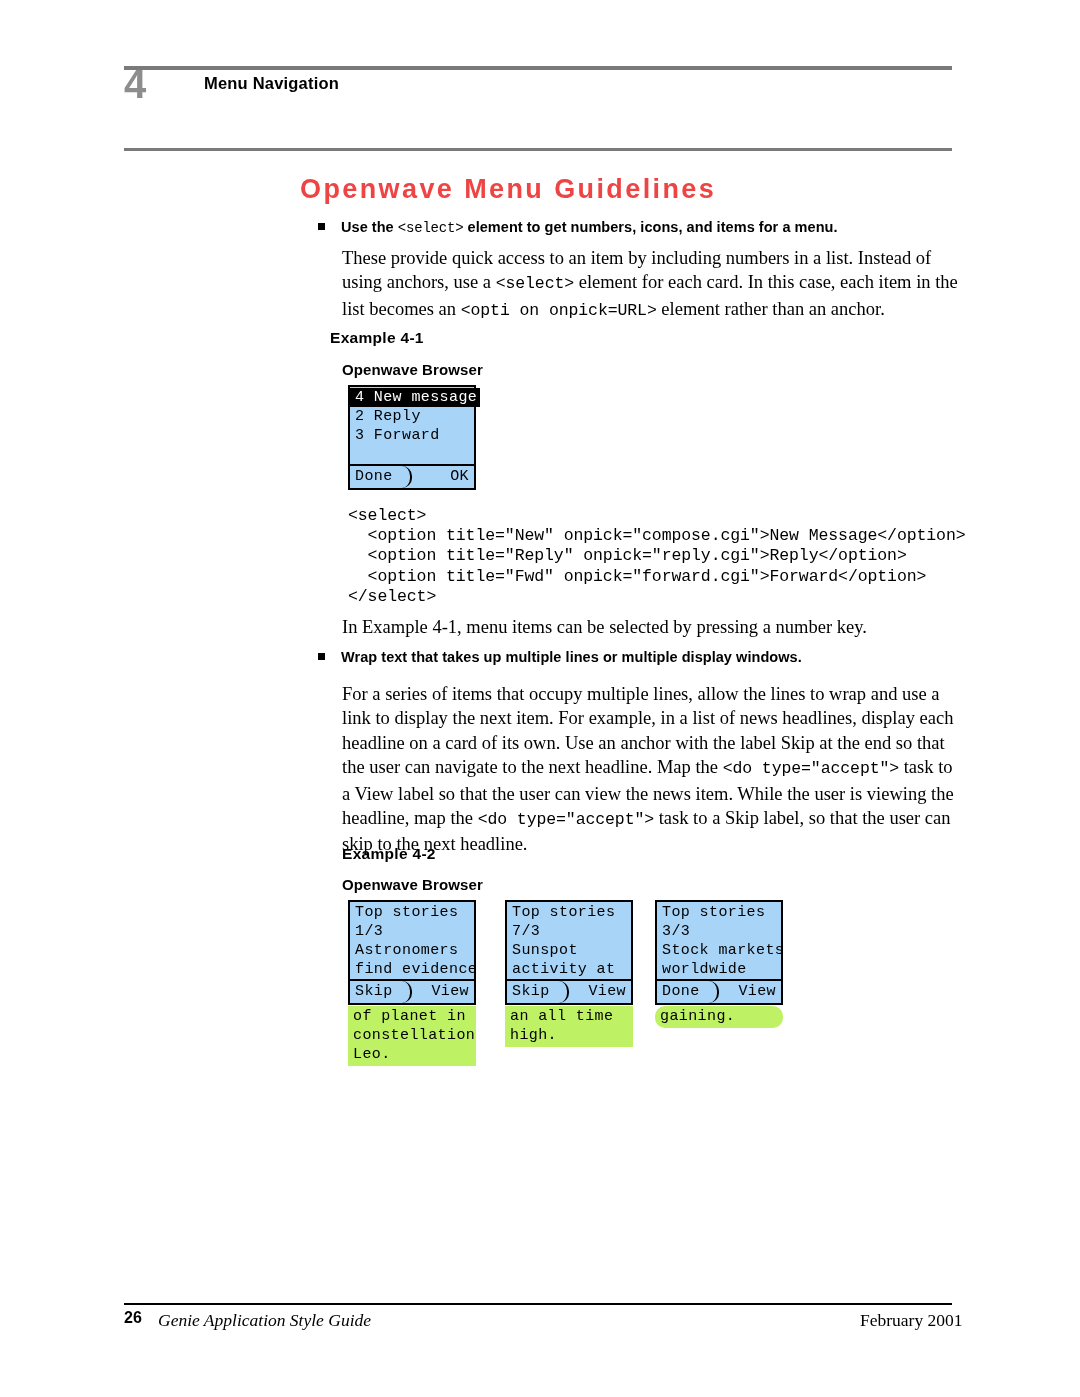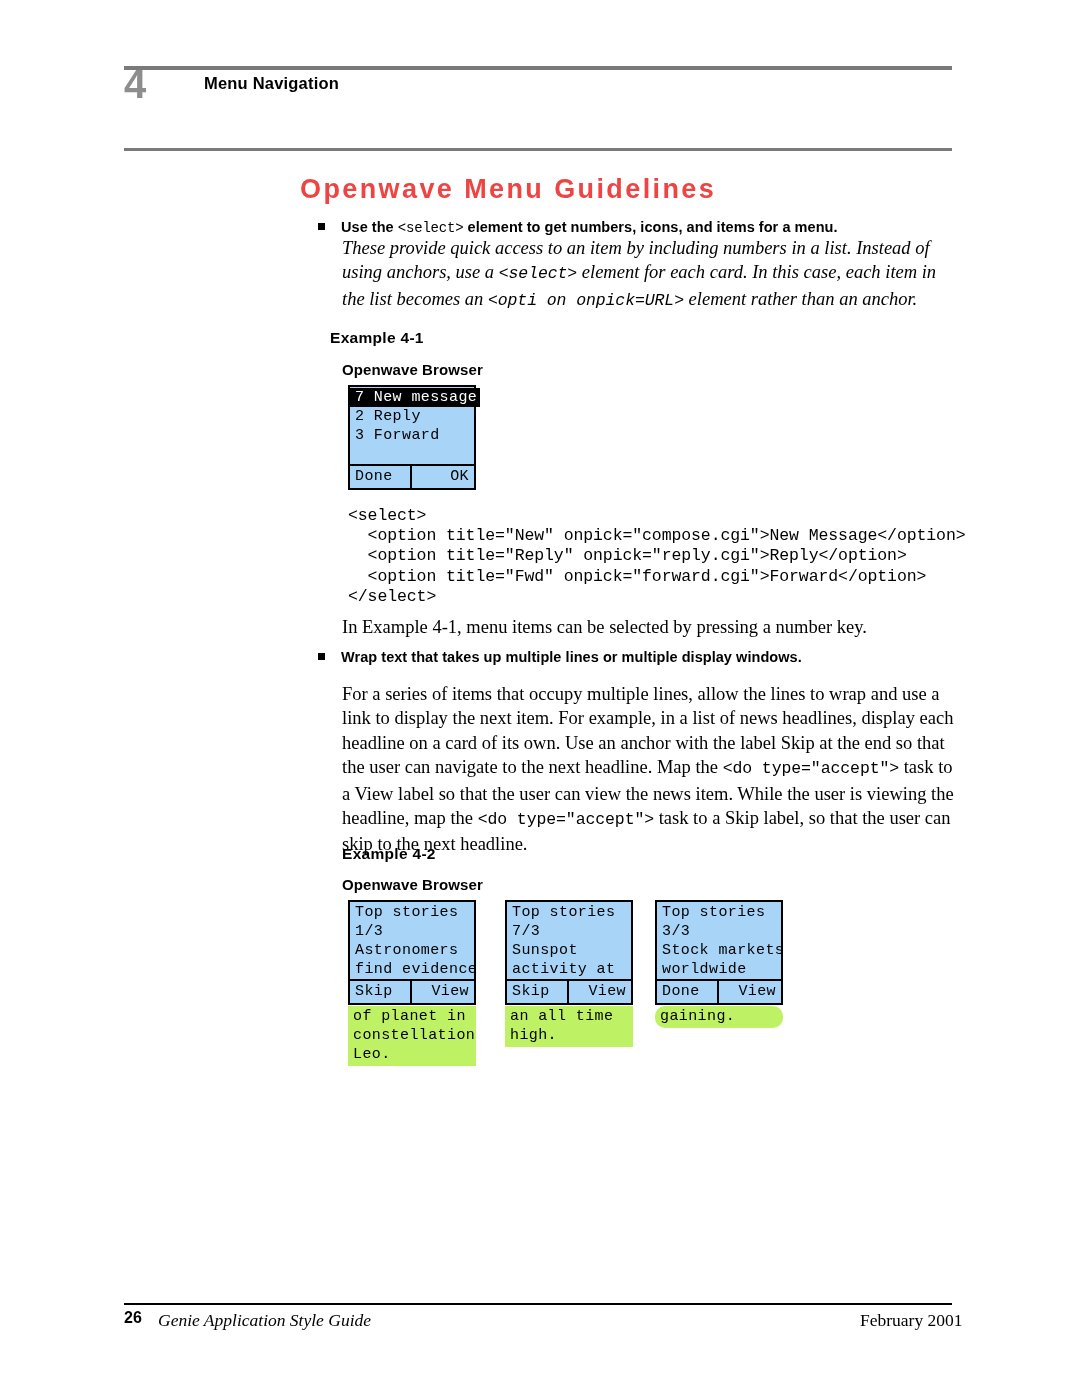--- a/index.html
+++ b/index.html
@@ -178,20 +178,21 @@
     display: flex;
     border-top: 2px solid #000000;
     height: 22px;
   }
   .phone .sk {
     flex: 1 1 50%;
     line-height: 22px;
     white-space: pre;
     letter-spacing: 0.4px;
     box-sizing: border-box;
+    border-radius: 10px;
   }
   .phone .sk.left {
     text-align: left;
     padding-left: 5px;
     border-right: 2px solid #000000;
   }
   .phone .sk.right {
     text-align: right;
     padding-right: 5px;
   }
@@ -274,28 +275,28 @@
   </div>
 
   <div class="content">
 
     <h1 class="section-title">Openwave Menu Guidelines</h1>
 
     <div class="bullet-head" style="left:318px; top:59px;">
       <span class="sq"></span><span>Use the </span><code>&lt;select&gt;</code><span> element to get numbers, icons, and items for a menu.</span>
     </div>
 
-    <p class="body" style="left:342px; top:76px; width:616px;font-style:italic;"><span>These provide quick access to an item by including numbers in a list. Instead of using anchors, use a </span><code>&lt;select&gt;</code><span> element for each card. In this case, each item in the list becomes an </span><code>&lt;opti on onpick=URL&gt;</code><span> element rather than an anchor.</span></p>
+    <p class="body" style="left:342px; top:86px; width:616px;"><span>These provide quick access to an item by including numbers in a list. Instead of using anchors, use a </span><code>&lt;select&gt;</code><span> element for each card. In this case, each item in the list becomes an </span><code>&lt;opti on onpick=URL&gt;</code><span> element rather than an anchor.</span></p>
 
     <div class="example-label" style="left:330px; top:169px;">Example 4-1</div>
     <div class="browser-label" style="left:342px; top:201px;">Openwave Browser</div>
 
     <div class="phone" style="left:348px; top:225px; width:128px;">
       <div class="screen">
-        <div class="hl-wrap"><span class="line hl">7 New message</span></div>
+        <div class="hl-wrap"><span class="line hl">4 New message</span></div>
         <div class="line">2 Reply</div>
         <div class="line">3 Forward</div>
         <div class="line"></div>
       </div>
       <div class="softkeys">
         <div class="sk left">Done</div>
         <div class="sk right">OK</div>
       </div>
     </div>
 

